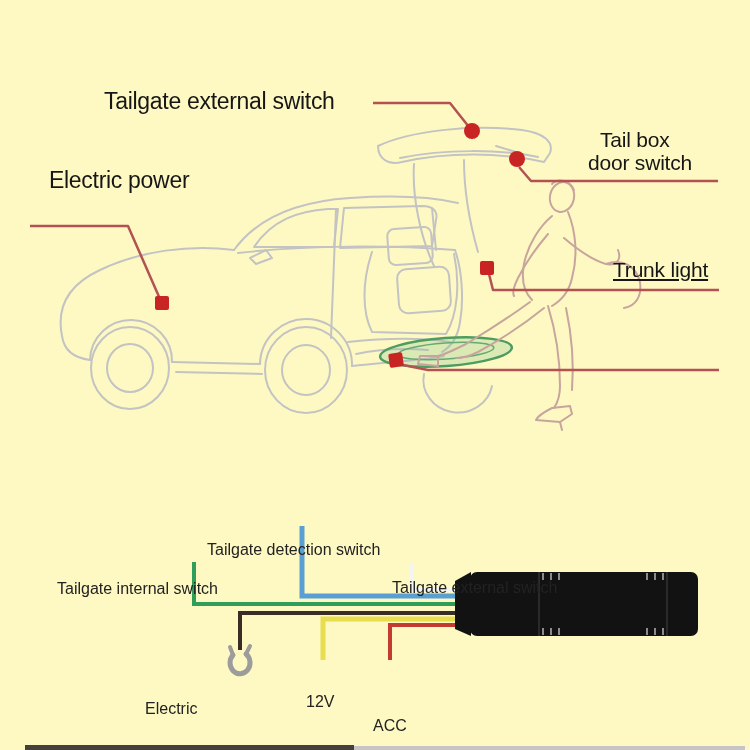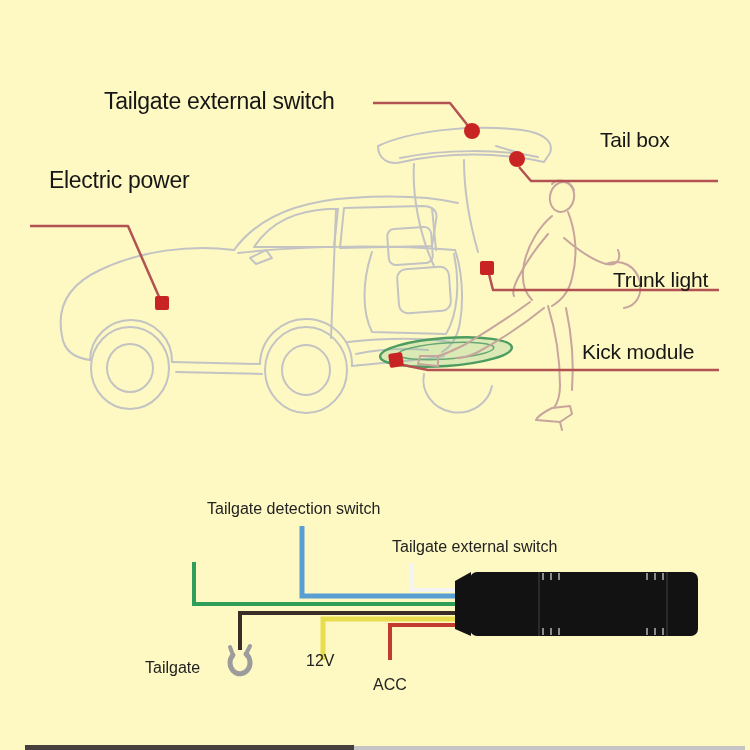--- a/index.html
+++ b/index.html
@@ -1,21 +1,21 @@
 <!DOCTYPE html>
 <html><head>
 <meta charset="utf-8">
 <style>
   html,body{margin:0;padding:0;background:#ffffff;}
   #stage{position:relative;width:750px;height:750px;background:#fef9c3;overflow:hidden;
          font-family:"Liberation Sans",sans-serif;}
   .lbl{position:absolute;color:#161616;white-space:nowrap;}
   .lbl-big{font-size:23px;line-height:26px;letter-spacing:-0.3px;}
   .lbl-med{font-size:21px;line-height:23px;letter-spacing:-0.2px;}
-  .lbl-sm{font-size:16px;line-height:18px;color:#222;}
+  .lbl-sm{font-size:16px;line-height:18px;color:#222;margin-top:41px;}
   #art{position:absolute;left:0;top:0;}
   #panel{position:absolute;left:28px;top:479px;width:695px;height:236px;
          background:#c9c7c8;border:3px solid #474344;box-sizing:border-box;}
   #bottom-strip-dark{position:absolute;left:25px;top:745px;width:329px;height:5px;background:#45403e;}
   #bottom-strip-light{position:absolute;left:354px;top:746px;width:391px;height:4px;background:#c6c4c5;}
 </style>
 </head>
 <body>
 
 <div id="stage">
@@ -125,22 +125,23 @@
     </g>
   </svg>
 
   <div id="panel" style="z-index:-1;"></div>
   <div id="bottom-strip-dark"></div>
   <div id="bottom-strip-light"></div>
 
   <div class="lbl lbl-big" style="left:104px;top:88px;">Tailgate external switch</div>
   <div class="lbl lbl-big" style="left:17px;top:167px;margin-left:32px;">Electric power</div>
   <div class="lbl lbl-med" style="left:588px;top:128px;margin-left:12px;">Tail box</div>
-  <div class="lbl lbl-med" style="left:613px;top:268px;">Trunk light</div>
-  <div class="lbl lbl-med" style="left:582px;top:340px;">Kick module</div>
+  <div class="lbl lbl-med" style="left:588px;top:151px;">door switch</div>
+  <div class="lbl lbl-med" style="left:613px;top:258px;text-decoration:underline;">Trunk light</div>
 
   <div class="lbl lbl-sm" style="left:207px;top:500px;">Tailgate detection switch</div>
+  <div class="lbl lbl-sm" style="left:57px;top:539px;">Tailgate internal switch</div>
   <div class="lbl lbl-sm" style="left:392px;top:538px;">Tailgate external switch</div>
-  <div class="lbl lbl-sm" style="left:145px;top:659px;">Tailgate</div>
+  <div class="lbl lbl-sm" style="left:145px;top:659px;">Electric</div>
   <div class="lbl lbl-sm" style="left:306px;top:652px;">12V</div>
   <div class="lbl lbl-sm" style="left:373px;top:676px;">ACC</div>
 
 </div>
 
 </body></html>

